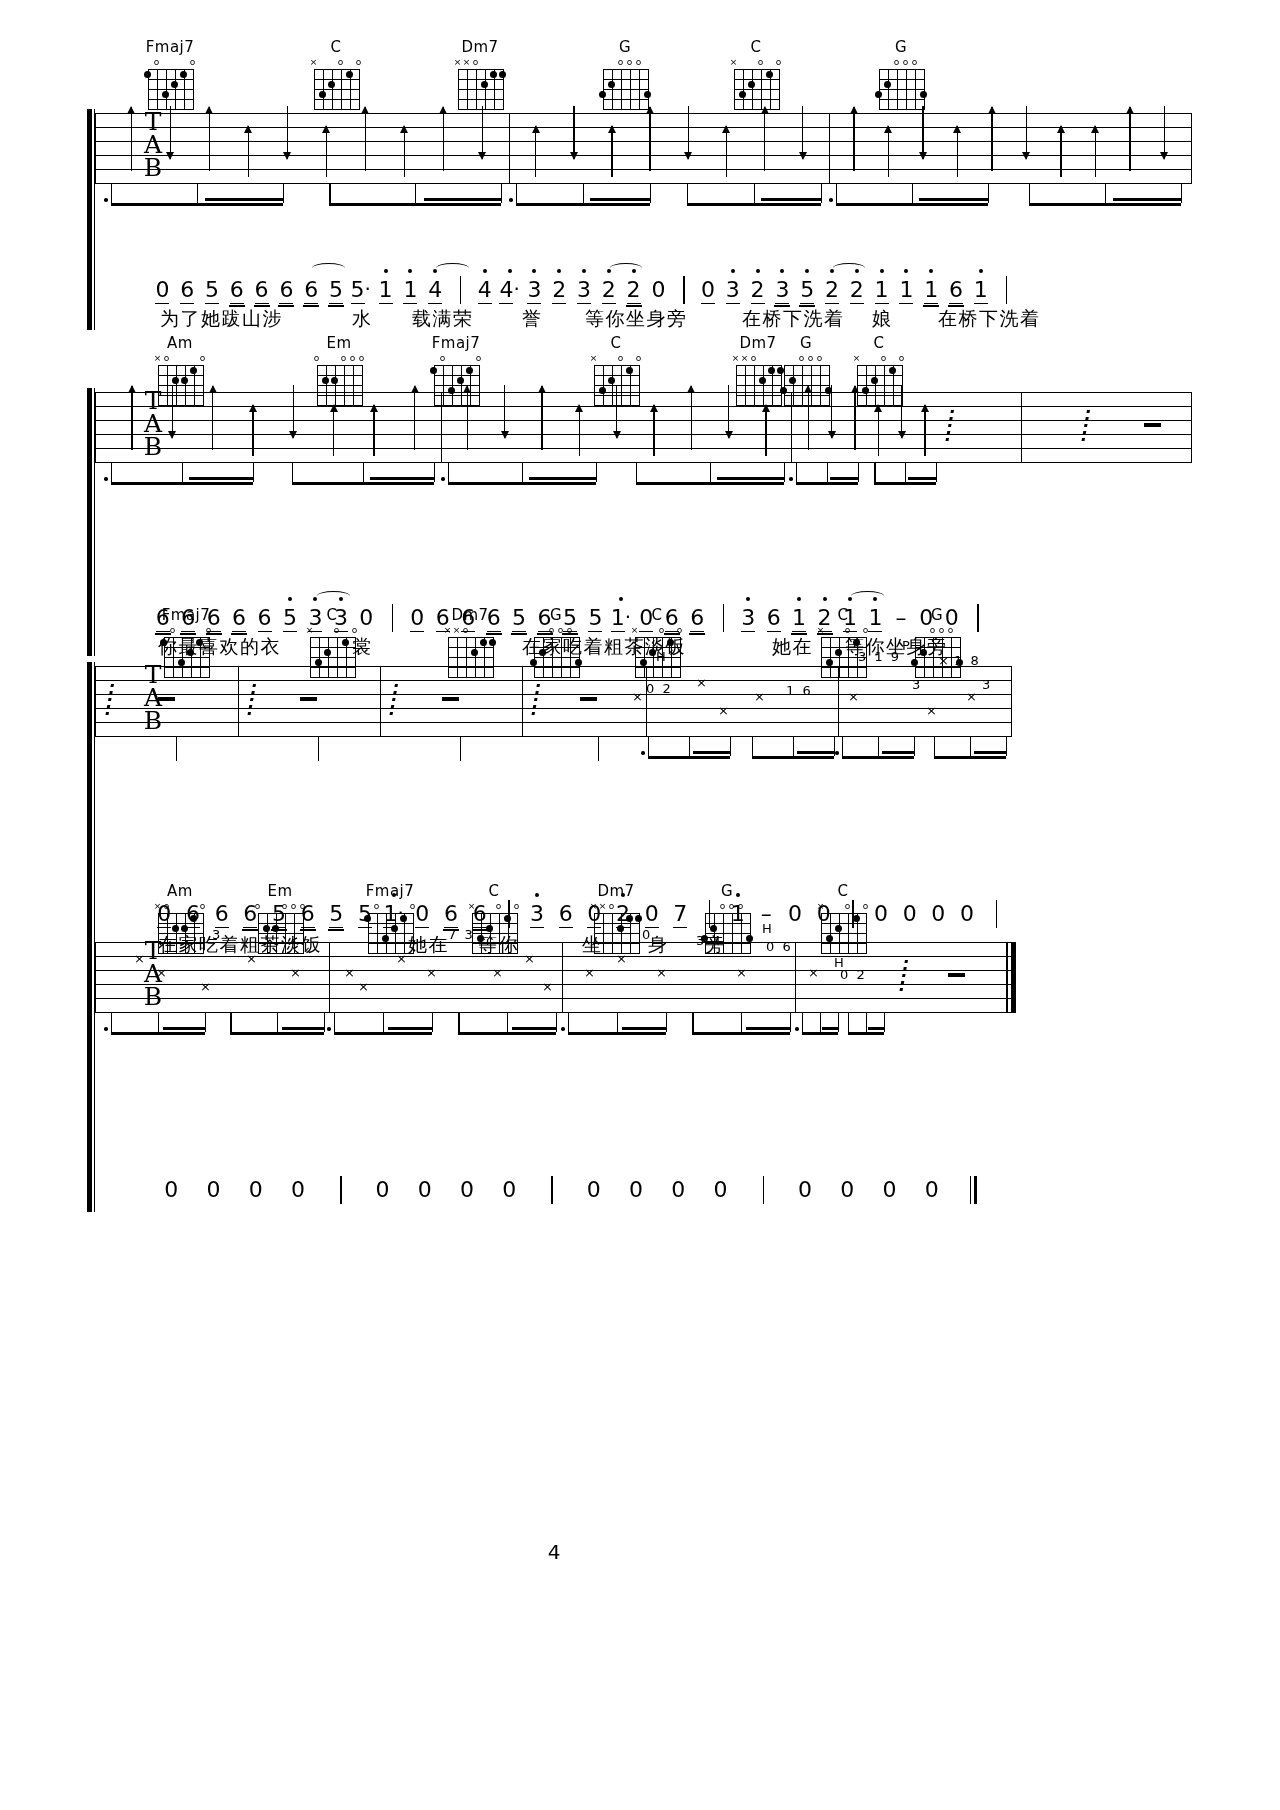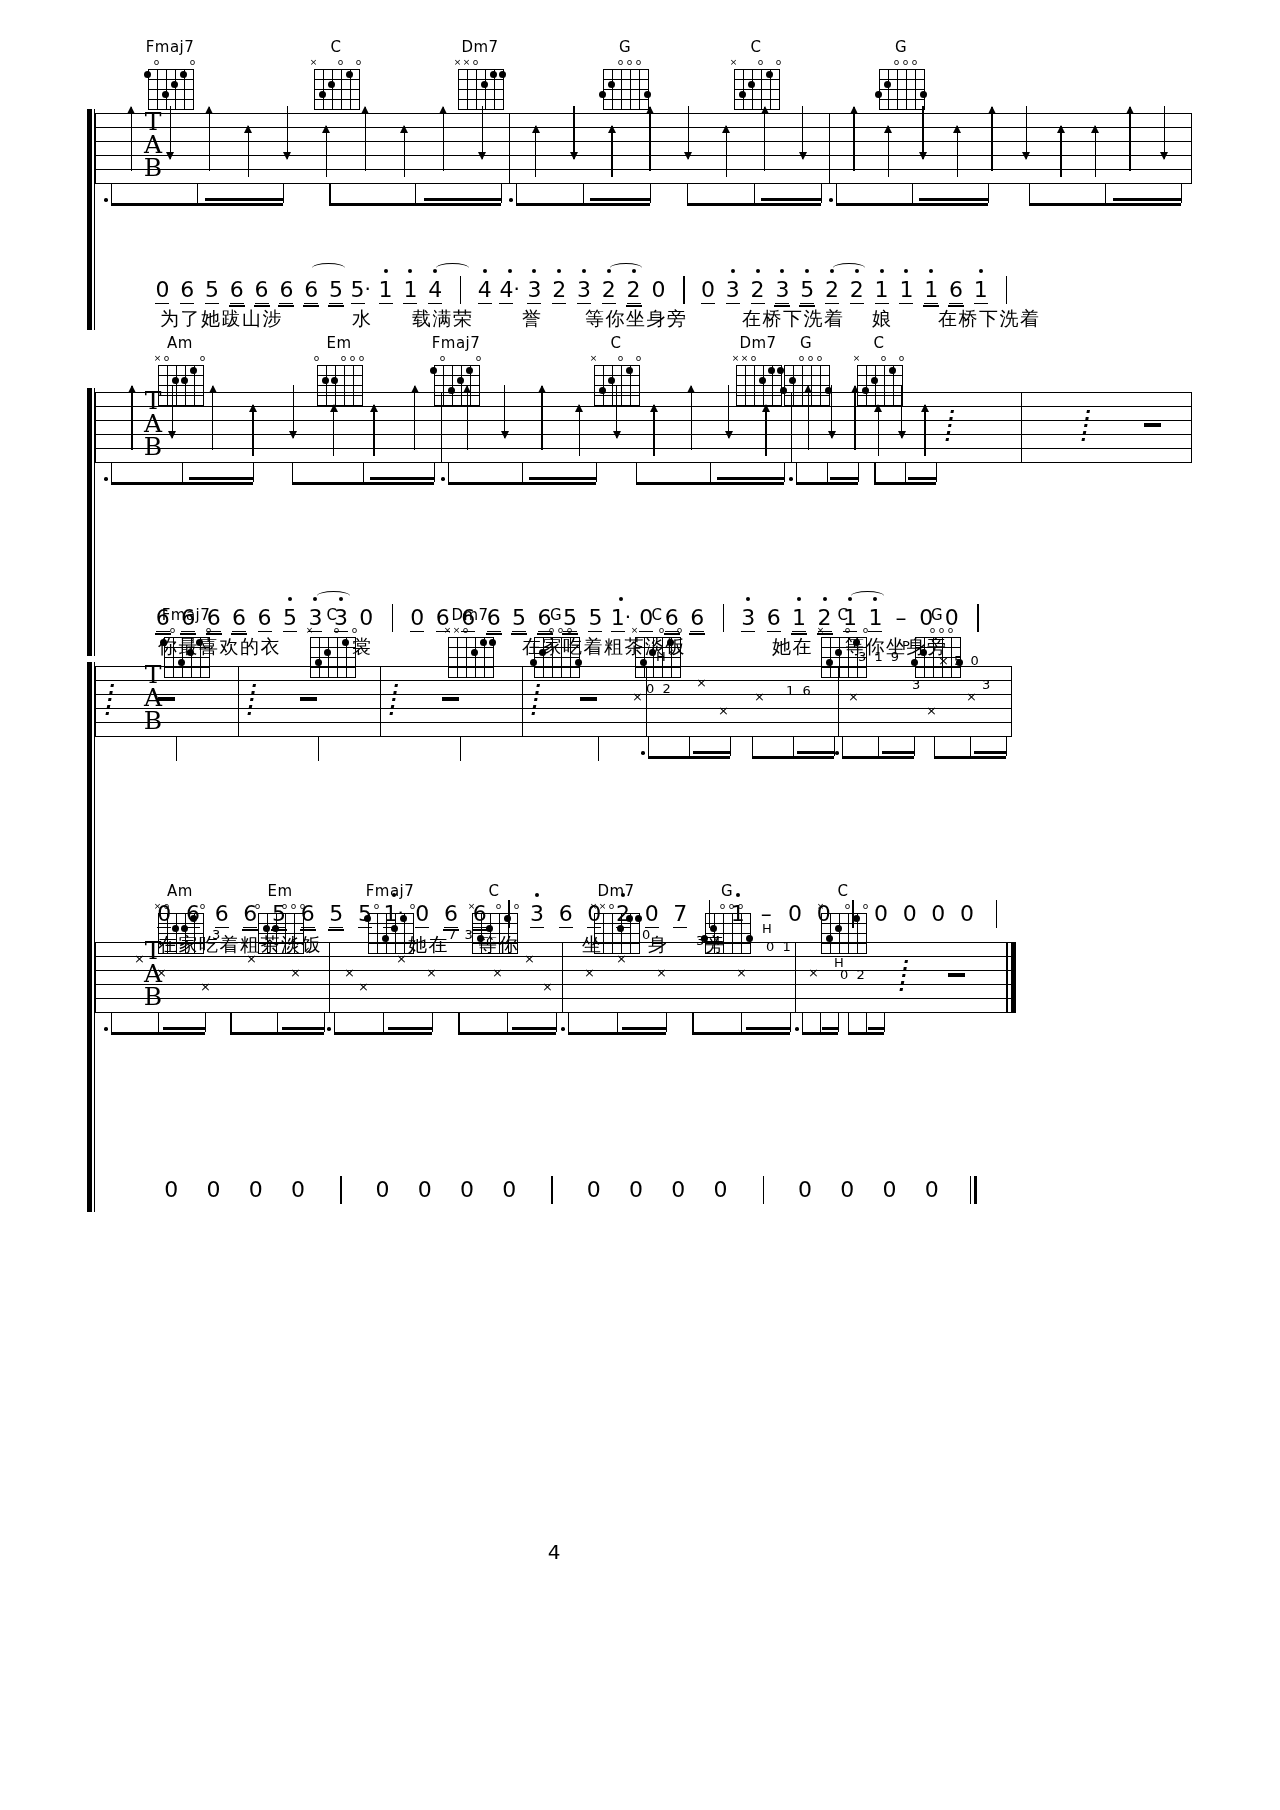--- a/index.html
+++ b/index.html
@@ -555,21 +555,21 @@
         <div class="sym" style="left: 600px; top: 10px;">×</div>
         <div class="sym" style="left: 622px; top: 38px;">×</div>
         <div class="sym" style="left: 658px; top: 24px;">×</div>
         <div class="sym" style="left: 690px; top: 18px;">1 6</div>
         <div class="sym" style="left: 752px; top: 24px;">×</div>
         <div class="sym" style="left: 762px; top: -16px;">3 1 9</div>
         <div class="sym" style="left: 806px; top: -27px;">P</div>
         <div class="sym" style="left: 816px; top: 12px;">3</div>
         <div class="sym" style="left: 830px; top: 38px;">×</div>
         <div class="sym" style="left: 842px; top: -12px;">×</div>
-        <div class="sym" style="left: 858px; top: -12px;">5 0</div>
+        <div class="sym" style="left: 858px; top: -12px;">1 8</div>
         <div class="sym" style="left: 886px; top: 12px;">3</div>
         <div class="sym" style="left: 870px; top: 24px;">×</div>
       </div>
       <div class="jline" style="left: 150px; top: 900px; width: 860px; height: 34px;">
         <div class="jtoken" style="left: 0px; top: 0px; width: 28.6667px; height: 32px;"><div class="jnum u1">0</div></div>
         <div class="jtoken" style="left: 28.6667px; top: 0px; width: 28.6667px; height: 32px;"><div class="jnum u1">6</div></div>
         <div class="jtoken" style="left: 57.3333px; top: 0px; width: 28.6667px; height: 32px;"><div class="jnum u1">6</div></div>
         <div class="jtoken" style="left: 86px; top: 0px; width: 28.6667px; height: 32px;"><div class="jnum u2">6</div></div>
         <div class="jtoken" style="left: 114.667px; top: 0px; width: 28.6667px; height: 32px;"><div class="jnum u2">5</div></div>
         <div class="jtoken" style="left: 143.333px; top: 0px; width: 28.6667px; height: 32px;"><div class="jnum u2">6</div></div>
@@ -760,21 +760,21 @@
         <div class="sym" style="left: 396px; top: 24px;">×</div>
         <div class="sym" style="left: 428px; top: 10px;">×</div>
         <div class="sym" style="left: 446px; top: 38px;">×</div>
         <div class="sym" style="left: 488px; top: 24px;">×</div>
         <div class="sym" style="left: 520px; top: 10px;">×</div>
         <div class="sym" style="left: 546px; top: -14px;">0</div>
         <div class="sym" style="left: 560px; top: 24px;">×</div>
         <div class="sym" style="left: 600px; top: -8px;">3 4</div>
         <div class="sym" style="left: 640px; top: 24px;">×</div>
         <div class="sym" style="left: 666px; top: -20px;">H</div>
-        <div class="sym" style="left: 670px; top: -2px;">0 1</div>
+        <div class="sym" style="left: 670px; top: -2px;">0 6</div>
         <div class="sym" style="left: 712px; top: 24px;">×</div>
         <div class="sym" style="left: 738px; top: 14px;">H</div>
         <div class="sym" style="left: 744px; top: 26px;">0 2</div>
       </div>
       <div class="jline" style="left: 150px; top: 1176px; width: 845px; height: 34px;">
         <div class="jtoken" style="left: 0px; top: 0px; width: 42.25px; height: 32px;"><div class="jnum">0</div></div>
         <div class="jtoken" style="left: 42.25px; top: 0px; width: 42.25px; height: 32px;"><div class="jnum">0</div></div>
         <div class="jtoken" style="left: 84.5px; top: 0px; width: 42.25px; height: 32px;"><div class="jnum">0</div></div>
         <div class="jtoken" style="left: 126.75px; top: 0px; width: 42.25px; height: 32px;"><div class="jnum">0</div></div>
         <div class="jtoken" style="left: 169px; top: 0px; width: 42.25px; height: 32px;">

